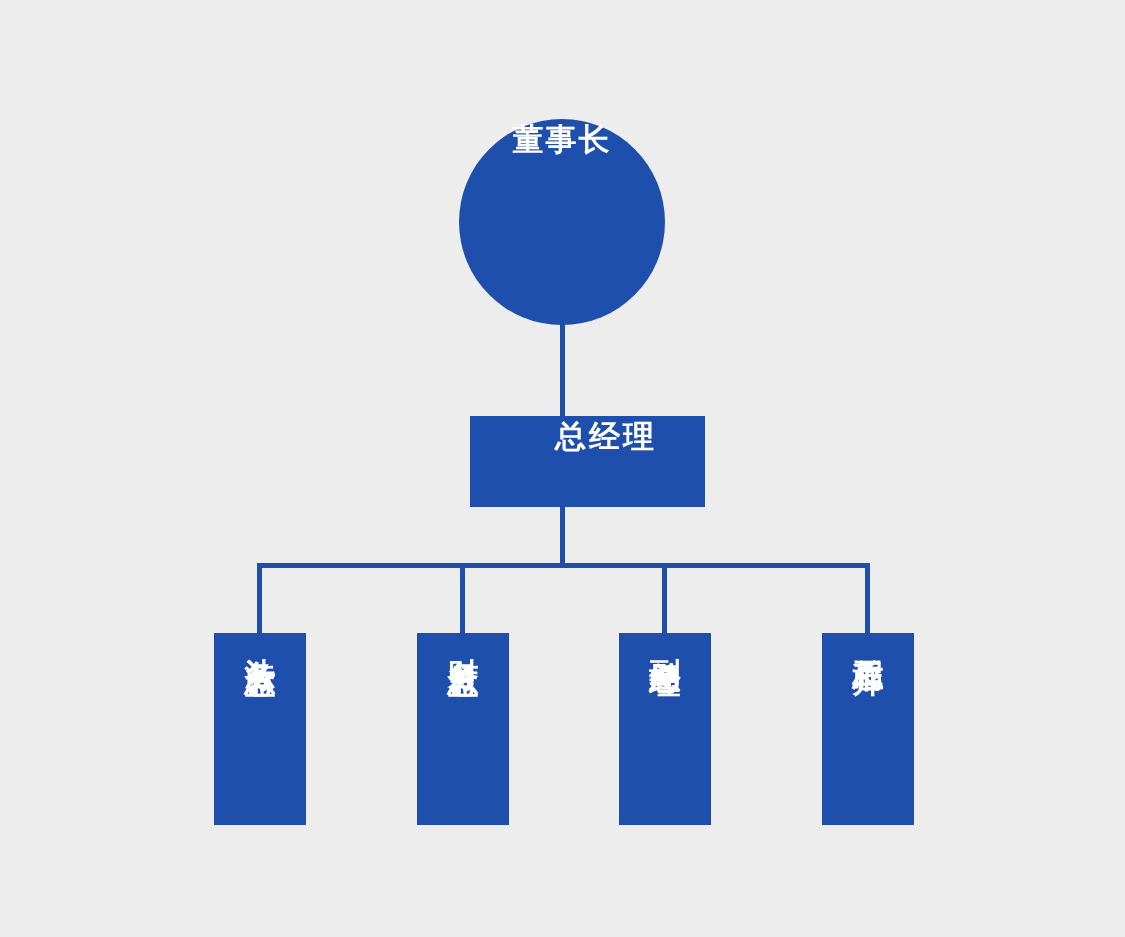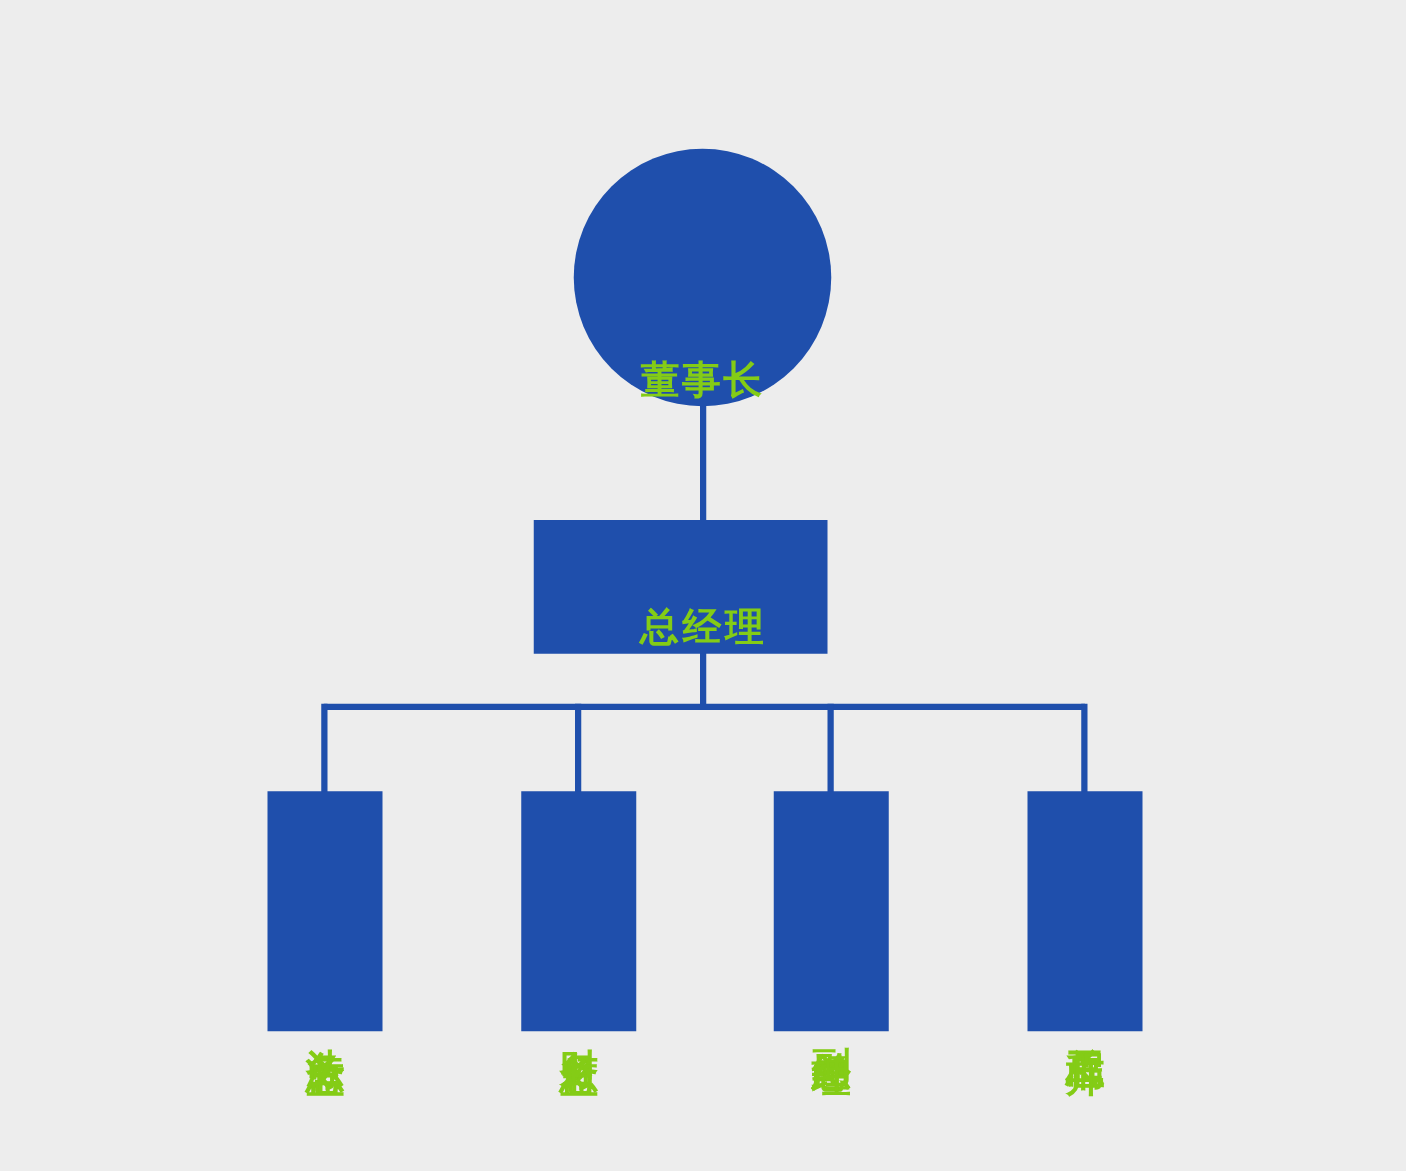--- a/index.html
+++ b/index.html
@@ -16,46 +16,46 @@
   #org-chart {
     position: relative;
     width: 1125px;
     height: 937px;
   }
 
   
   .node {
     position: absolute;
     background: #1f4fac;
-    color: #84cc16;
+    color: #ffffff;
     display: flex;
-    align-items: flex-end;
+    align-items: flex-start;
     justify-content: center;
     box-sizing: border-box;
     z-index: 2;
   }
 
   .node-circle {
     left: 459px;
     top: 119px;
     width: 206px;
     height: 206px;
     border-radius: 50%;
   }
   .node-circle .node-label {
     font-size: 31px;
     font-weight: bold;
     letter-spacing: 2px;
   }
 
   .node-box-wide {
-    left: 427px;
+    left: 470px;
     top: 416px;
     width: 235px;
-    height: 107px;
+    height: 91px;
     padding-left: 37px;
   }
   .node-box-wide .node-label {
     font-size: 31px;
     font-weight: bold;
     letter-spacing: 3px;
   }
 
   .node-box-tall {
     top: 633px;

